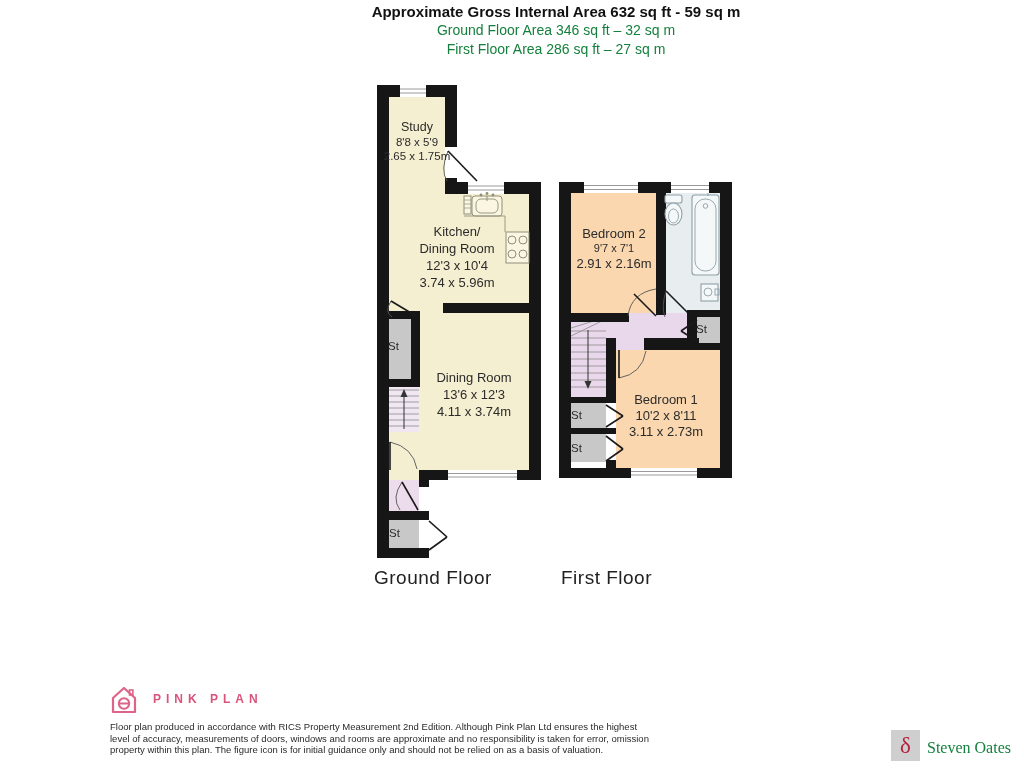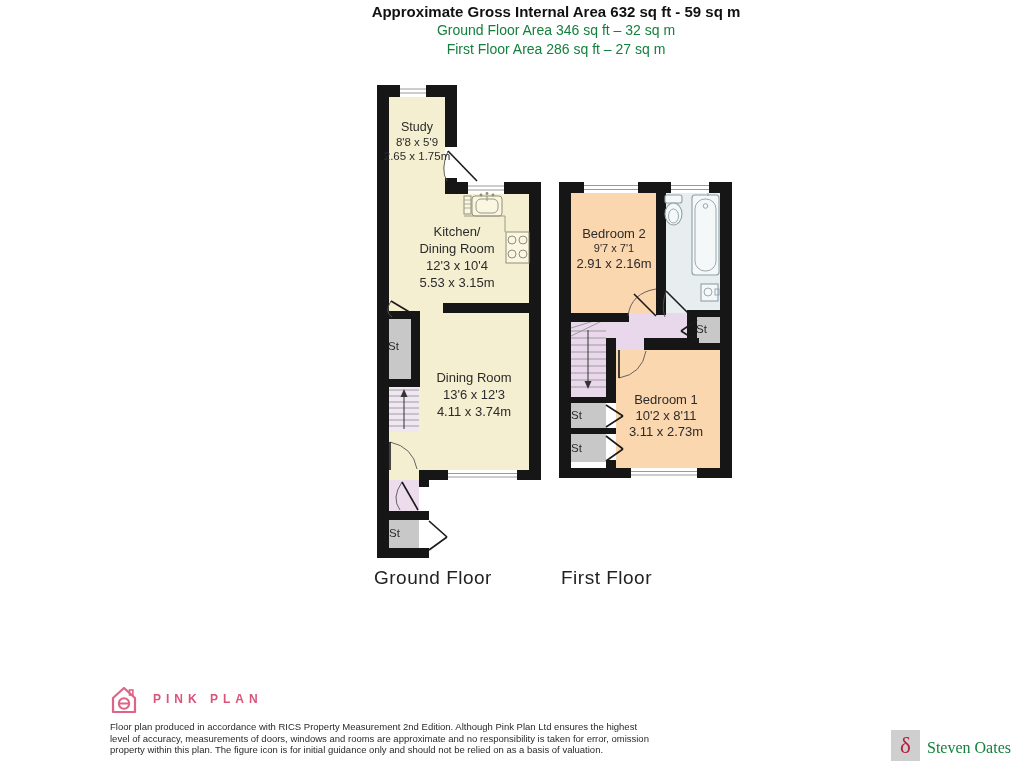--- a/index.html
+++ b/index.html
@@ -232,21 +232,21 @@
 
   <div class="abs roomlabel" style="left:338px;top:119px;width:70px">
     <div class="rl-12">Study</div>
     <div class="rl-11">8'8 x 5'9</div>
     <div class="rl-11">2.65 x 1.75m</div>
   </div>
   <div class="abs roomlabel" style="left:353px;top:223px;width:120px">
     <div class="rl-12" style="font-size:13px;line-height:17px">Kitchen/</div>
     <div class="rl-12" style="font-size:13px;line-height:17px">Dining Room</div>
     <div class="rl-12" style="font-size:13px;line-height:17px">12'3 x 10'4</div>
-    <div class="rl-12" style="font-size:13px;line-height:17px">5.53 x 3.15m</div>
+    <div class="rl-12" style="font-size:13px;line-height:17px">3.74 x 5.96m</div>
   </div>
   <div class="abs roomlabel" style="left:370px;top:369px;width:120px">
     <div class="rl-12" style="font-size:13px;line-height:17px">Dining Room</div>
     <div class="rl-12" style="font-size:13px;line-height:17px">13'6 x 12'3</div>
     <div class="rl-12" style="font-size:13px;line-height:17px">4.11 x 3.74m</div>
   </div>
   <div class="abs stlabel" style="left:344px;top:340px;width:24px">St</div>
   <div class="abs stlabel" style="left:345px;top:527px;width:30px">St</div>
 
   <div class="abs roomlabel" style="left:520px;top:226px;width:100px">

